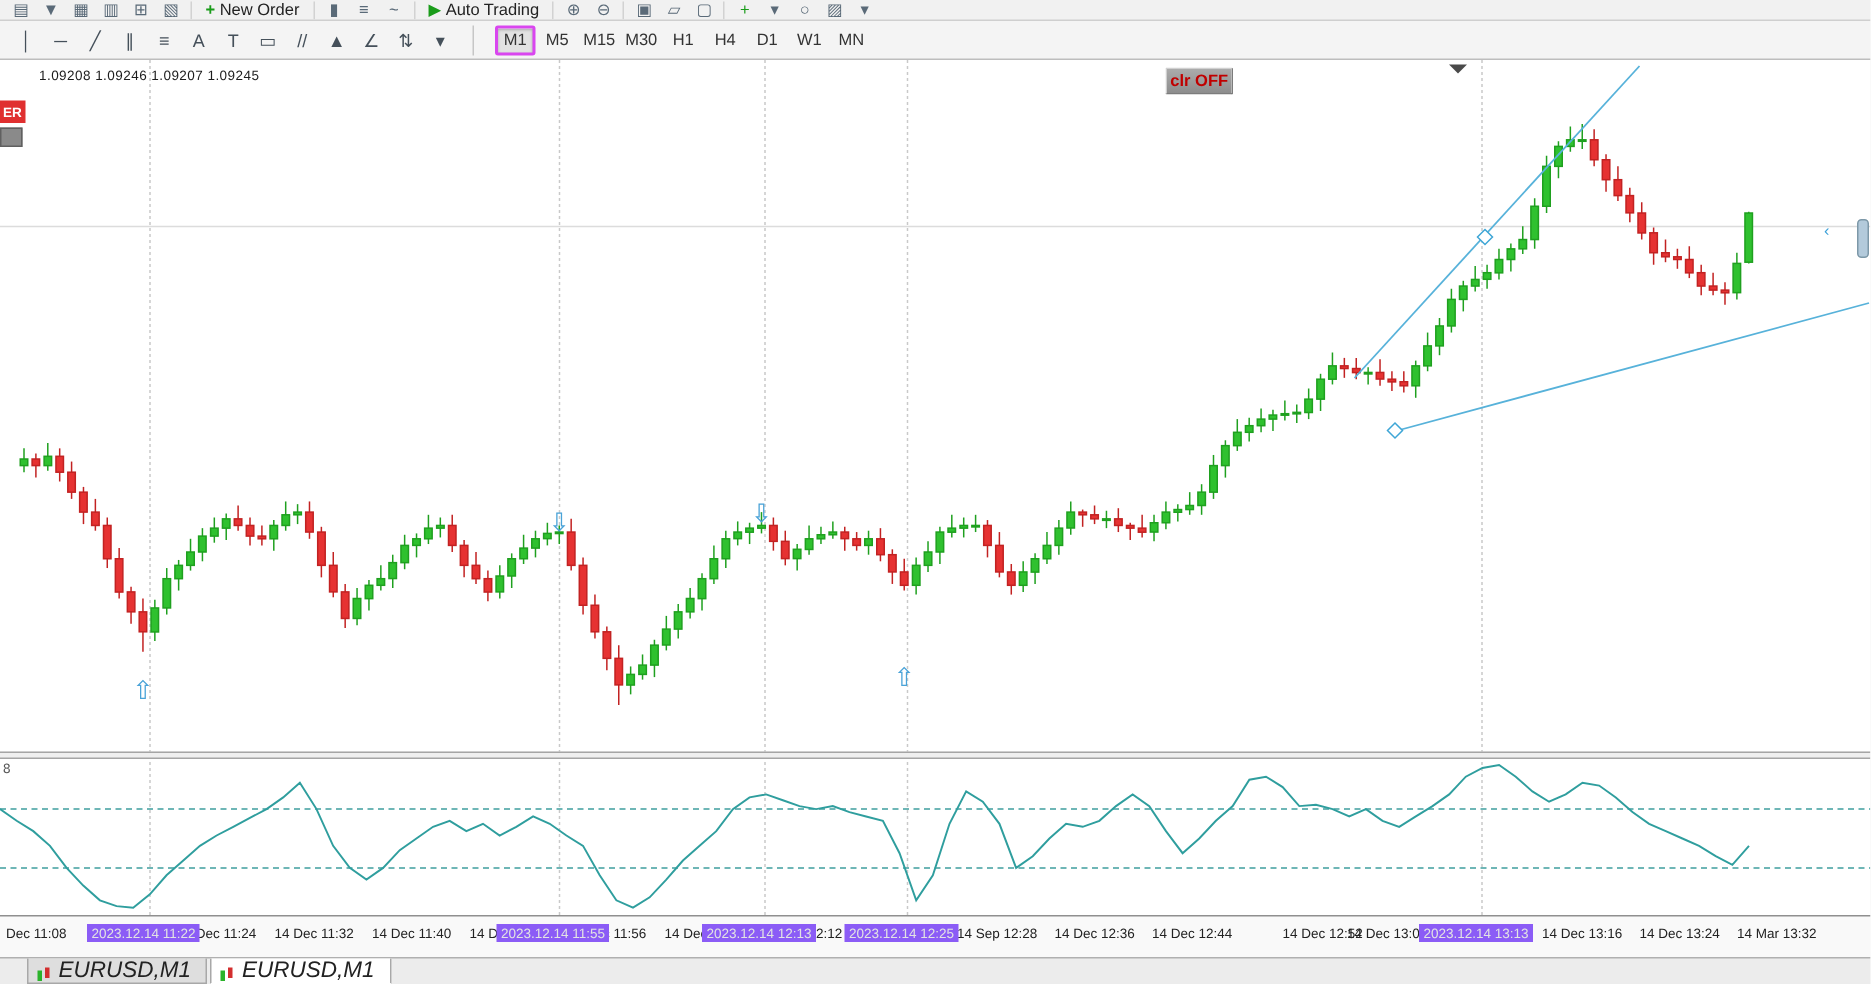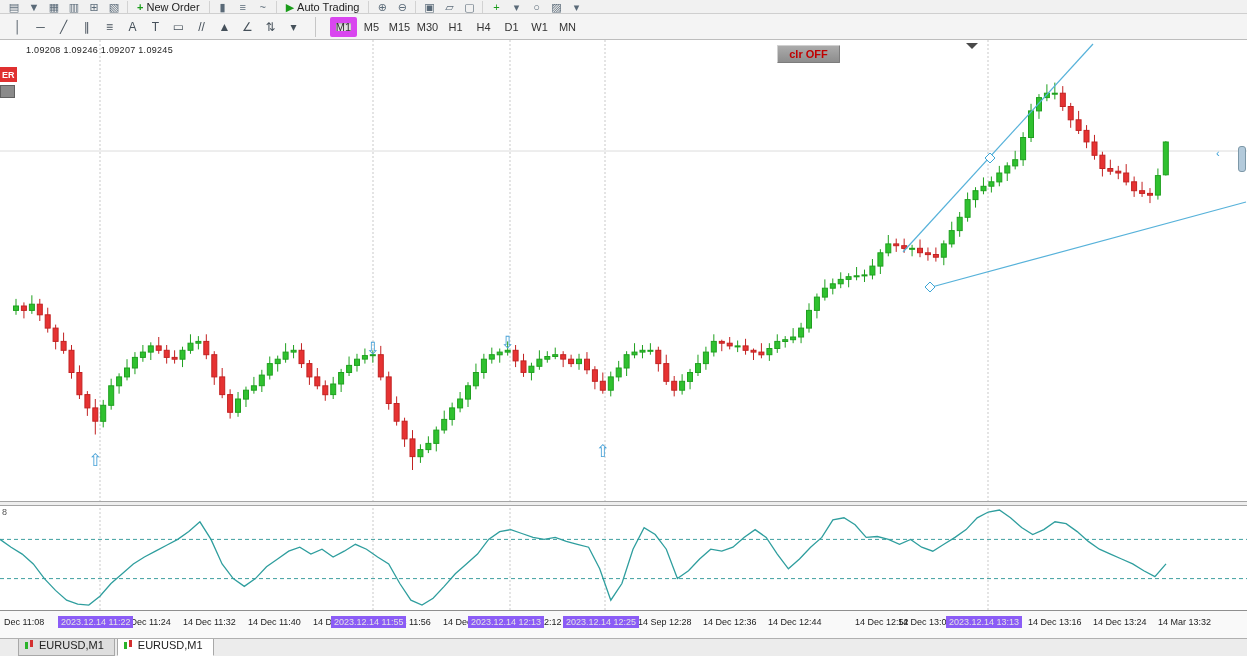--- a/index.html
+++ b/index.html
@@ -17,48 +17,48 @@
   .tb-sep { width:1px; height:12px; background:#d2d2d2; margin:0 3px; }
 
   
   .toolbar-tools { position:absolute; left:0; top:14px; width:1247px; height:26px;
     background:#f4f4f4; border-bottom:1px solid #bdbdbd; display:flex; align-items:center; padding-left:6px; }
   .tool-icon { display:inline-flex; justify-content:center; align-items:center; width:23px; height:20px;
     font-size:12px; color:#45505a; border:1px solid transparent; border-radius:2px; }
   .big-sep { width:1px; height:20px; background:#c6c6c6; margin:0 14px 0 10px; }
   .tf-btn { display:inline-flex; justify-content:center; align-items:center; width:27px; height:20px;
     font-size:11px; color:#333; border:1px solid transparent; border-radius:2px; margin-right:1px; }
-  .tf-btn.active { background:#e2e2e2; border:6px solid #d946ef; box-shadow:inset 0 1px 2px rgba(0,0,0,.25); }
+  .tf-btn.active { background:#e2e2e2; border:2px solid #d946ef; box-shadow:inset 0 1px 2px rgba(0,0,0,.25); }
 
   
   .chart-region { position:absolute; left:0; top:40px; width:1247px; height:598px; background:#fff; }
   #chart-svg { position:absolute; left:0; top:0; }
 
   .quotes { position:absolute; left:26px; top:5px; font-size:9px; color:#1c1c1c; letter-spacing:.3px; }
-  .clr-btn { position:absolute; left:777px; top:5px; width:63px; height:18px;
+  .clr-btn { position:absolute; left:777px; top:5px; width:45px; height:18px;
     background:linear-gradient(#ababab,#8d8d8d); border:1px outset #d0d0d0; border-radius:1px;
     font-family:"Liberation Sans",sans-serif; font-size:11px; font-weight:bold; color:#c00000; cursor:pointer; }
   .badge-red { position:absolute; left:0; top:27px; min-width:15px; height:15px; background:#e03030;
     color:#fff; font-size:9px; font-weight:bold; display:flex; align-items:center; justify-content:center; padding:0 2px; }
   .badge-gray { position:absolute; left:0; top:45px; width:15px; height:13px; background:#8a8a8a; border:1px solid #606060; }
   .ind-label { position:absolute; left:2px; top:467px; font-size:9px; color:#555; }
   .scroll-pill { position:absolute; left:1238px; top:106px; width:8px; height:26px;
     background:#b3cadb; border:1px solid #7d98a8; border-radius:3px; }
 
   
   .time-axis { position:absolute; left:0; top:570px; width:1247px; height:28px;
     background:#f9f9f9; border-top:1px solid #8f8f8f; overflow:hidden; }
   .axis-label { position:absolute; top:6px; font-size:9px; color:#222; white-space:nowrap; }
   .axis-label.hl { top:5px; background:#8b5cf6; color:#e3e3e3; padding:1px 3px; z-index:2; }
 
   
   .tab-bar { position:absolute; left:0; top:638px; width:1247px; height:18px; background:#ececec;
     border-top:1px solid #b0b0b0; display:flex; align-items:flex-start; padding-left:18px; }
-  .chart-tab { display:inline-flex; align-items:flex-start; gap:4px; height:17px; padding:0 10px 0 5px;
-    font-size:11px; color:#222; background:#dedede; border:1px solid #a8a8a8; border-top:none; margin-right:2px; cursor:pointer; }
+  .chart-tab { display:inline-flex; align-items:flex-end; gap:4px; height:17px; padding:0 10px 0 5px;
+    font-size:15px; color:#222; background:#dedede; border:1px solid #a8a8a8; border-top:none; margin-right:2px; cursor:pointer;font-style:italic; }
   .chart-tab.active { background:#ffffff; border-bottom-color:#ffffff; }
   .tab-icon { width:11px; height:11px; display:inline-block;
     background:
       linear-gradient(#2bb32b,#2bb32b) 1px 3px/3px 7px no-repeat,
       linear-gradient(#d32f2f,#d32f2f) 6px 1px/3px 7px no-repeat; }
 </style>
 </head>
 <body>
 
 <div class="window">

